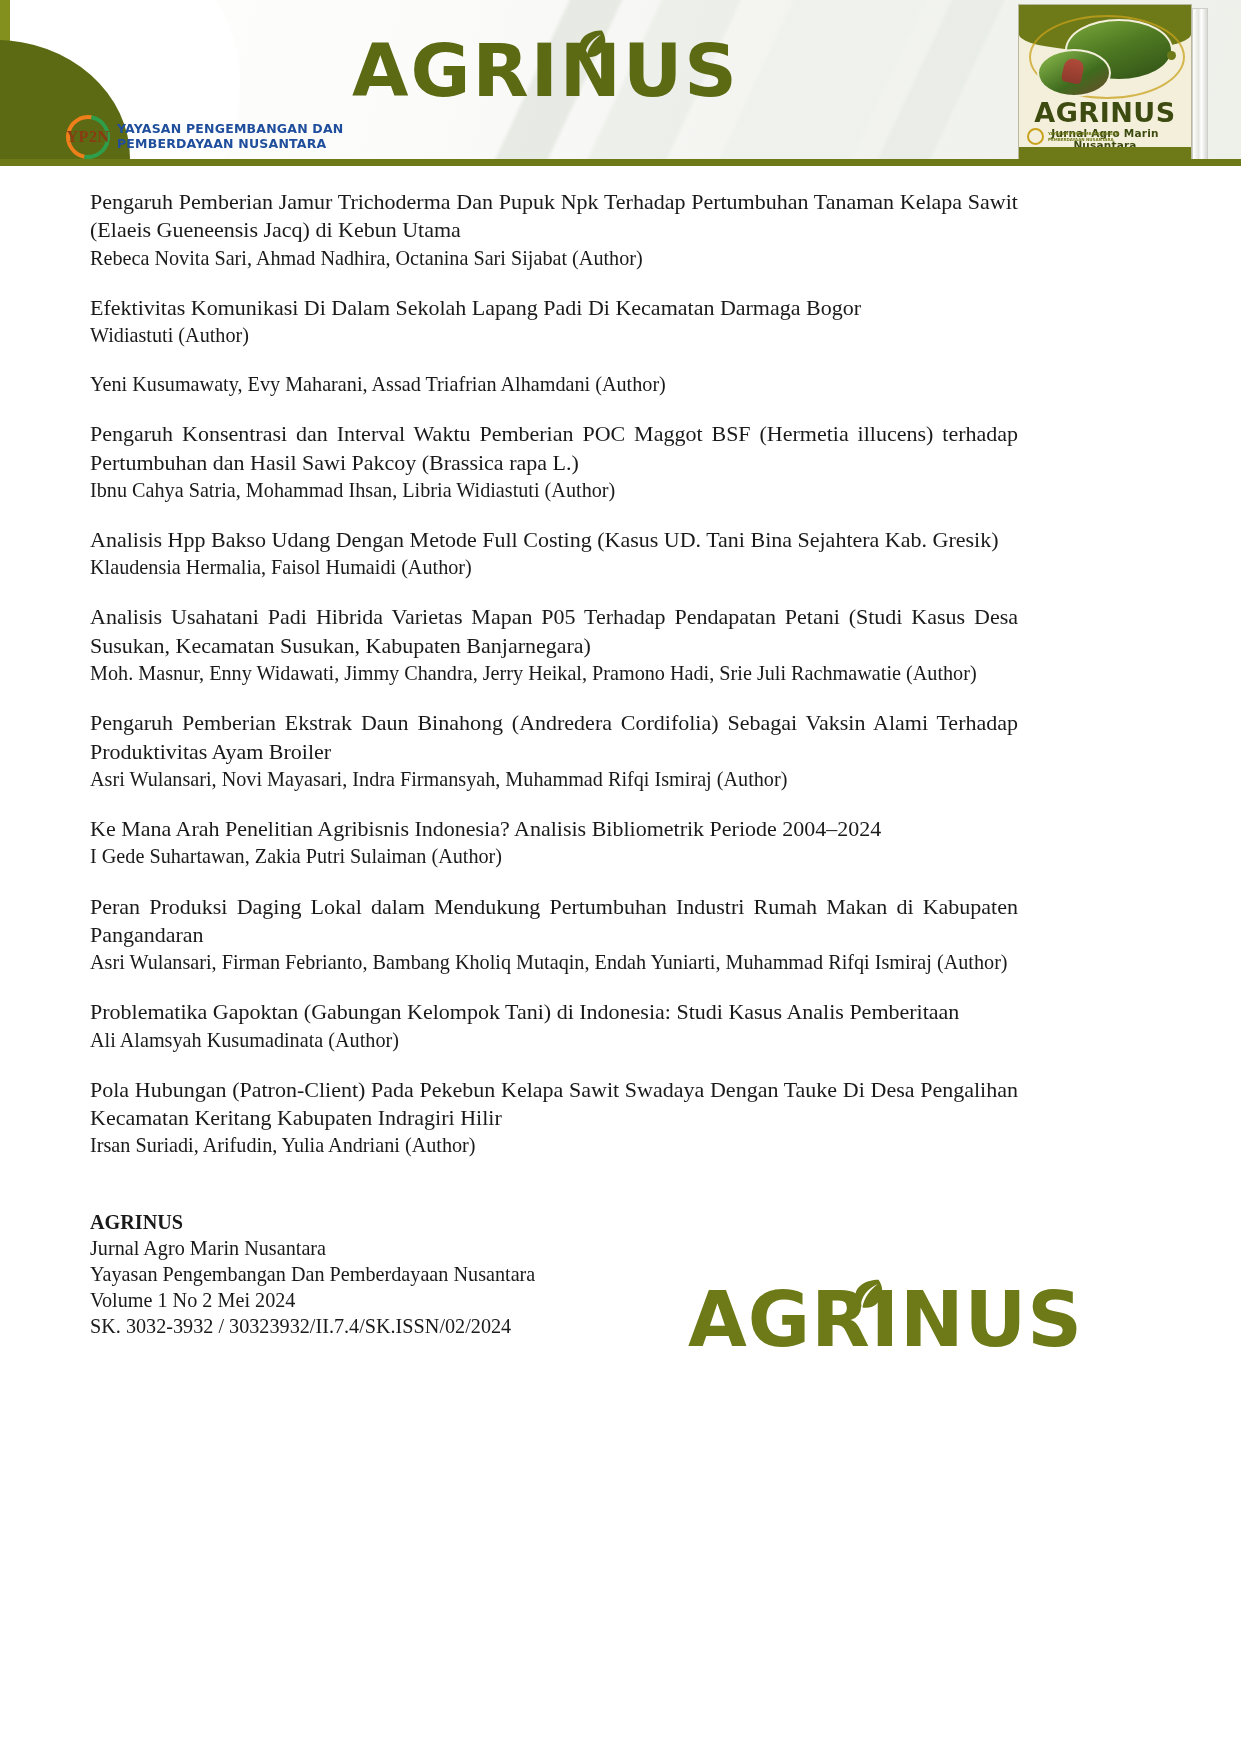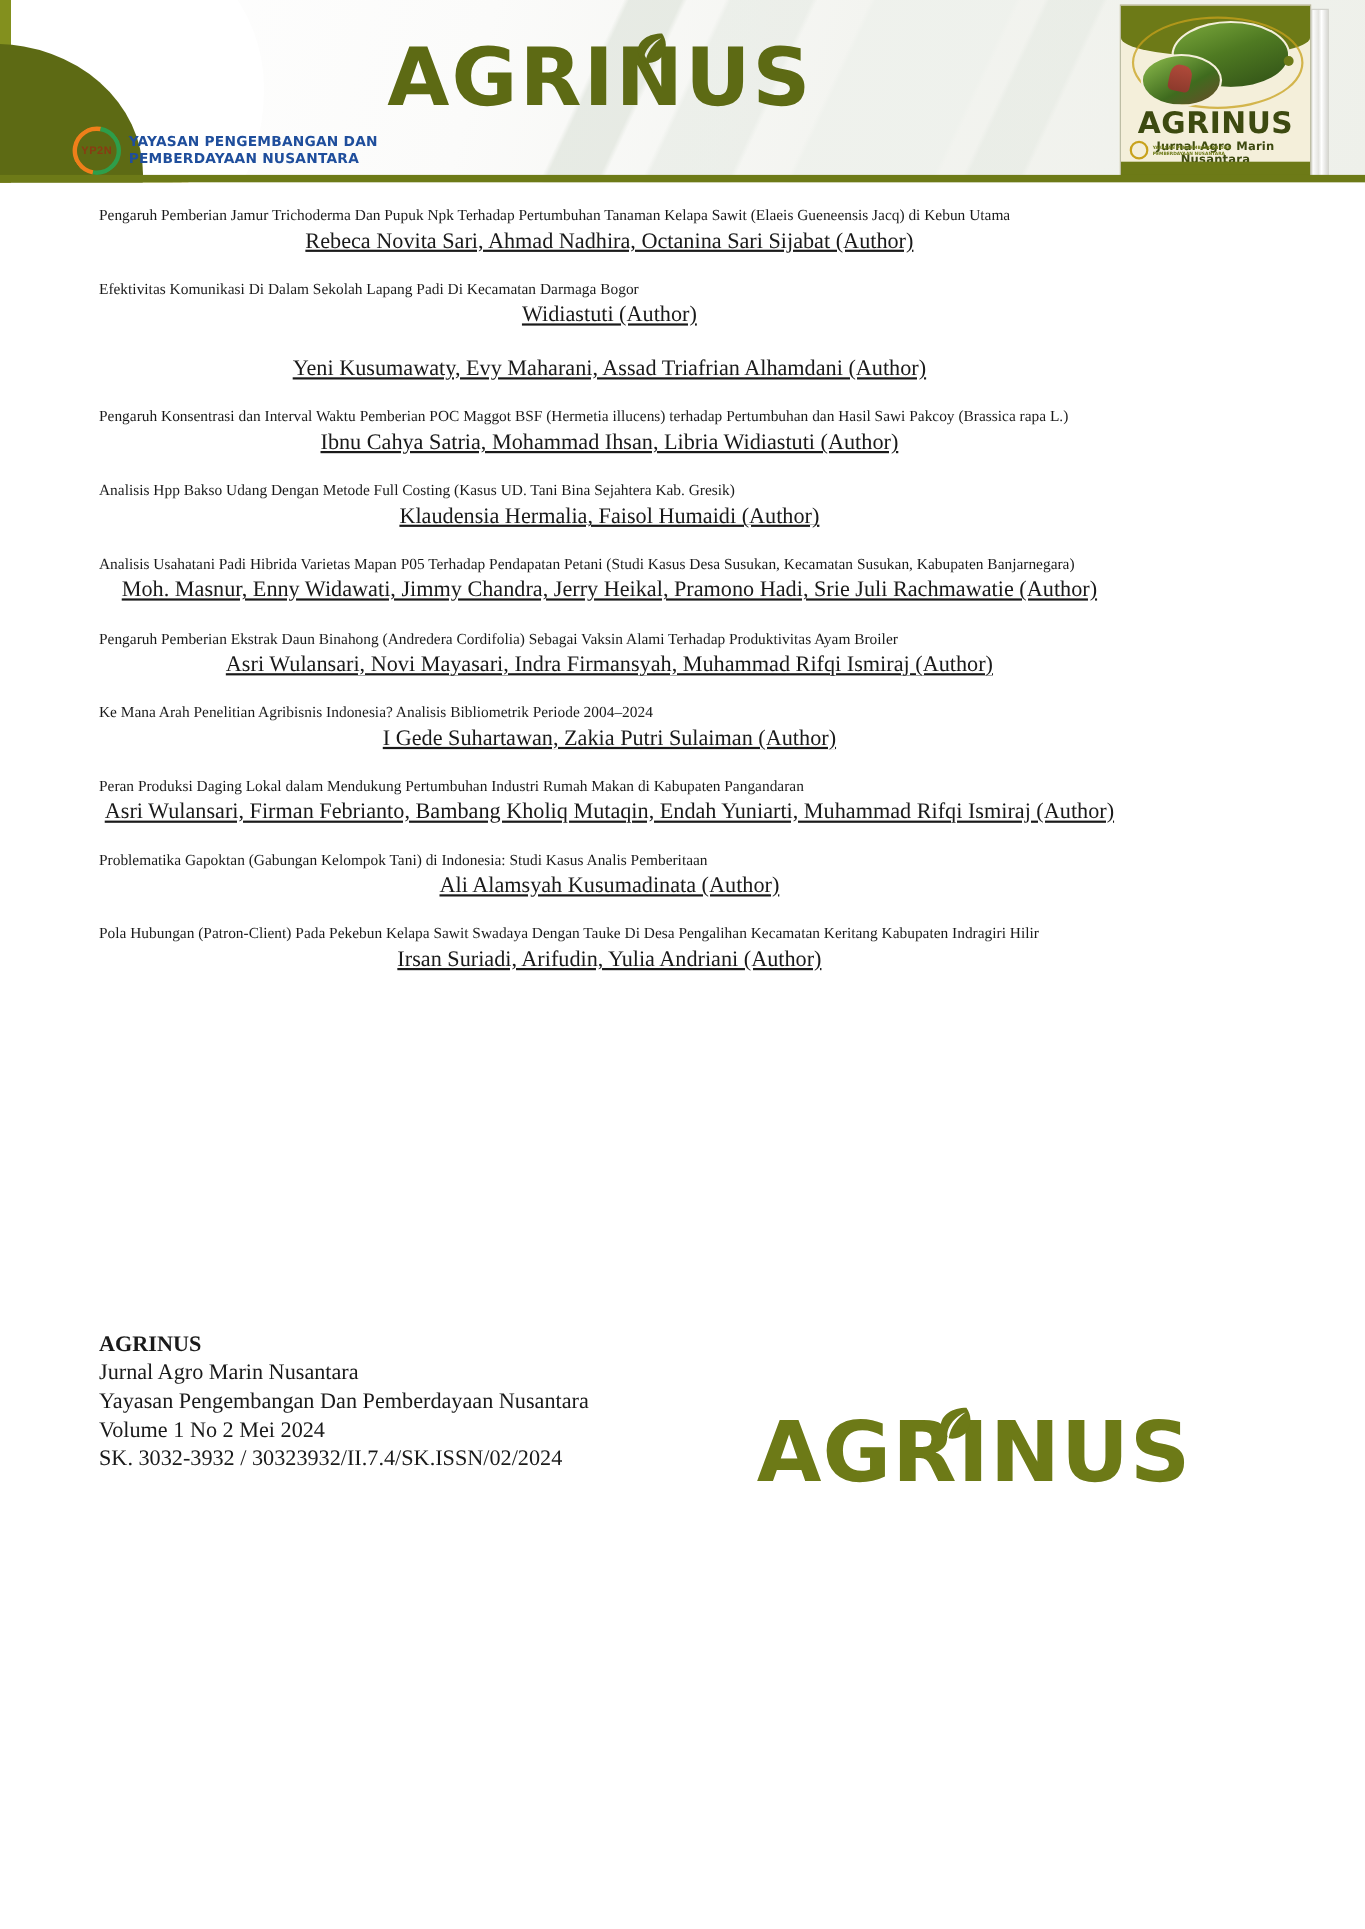--- a/index.html
+++ b/index.html
@@ -116,23 +116,23 @@
     border: 4px solid transparent;
   }
   .yp2n-ring .arc-o { border-left-color:#ef7f1a; border-top-color:#ef7f1a; transform: rotate(-35deg); }
   .yp2n-ring .arc-g { border-right-color:#2e9e4a; border-bottom-color:#2e9e4a; transform: rotate(-35deg); }
   .yp2n-text {
     position: absolute;
     inset: 0;
     display: flex;
     align-items: center;
     justify-content: center;
-    font-family: Liberation Sans, sans-serif;
-    font-weight: bold;
-    font-size: 10px;
+    font-family: Liberation Serif, serif;
+    font-weight: bold;
+    font-size: 16px;
     color: #8a3b12;
     letter-spacing: .5px;
   }
   .yp2n-lines {
     font-family: "DejaVu Sans", sans-serif;
     font-weight: bold;
     font-size: 12.5px;
     line-height: 1.18;
     color: #1f4e9c;
     letter-spacing: .2px;
@@ -258,33 +258,32 @@
 
   
   .content {
     position: absolute;
     left: 90px;
     top: 188px;
     width: 928px;
   }
   .entry { margin-bottom: 23px; }
   .entry-title {
-    font-size: 14px;
+    font-size: 22px;
     line-height: 1.29;
     text-align: justify;
     text-justify: inter-word;
     margin: 0;
   }
   .entry-title.nojust { text-align: left; margin-top: 12px; }
   .entry-authors {
     font-size: 20.2px;
     line-height: 1.29;
     margin: 0;
-    text-align: center;
-    text-decoration: underline;
+    text-align: left;
   }
 
   
   .imprint {
     position: absolute;
     left: 90px;
     top: 1209px;
     width: 620px;
     font-size: 20.2px;
     line-height: 1.29;

